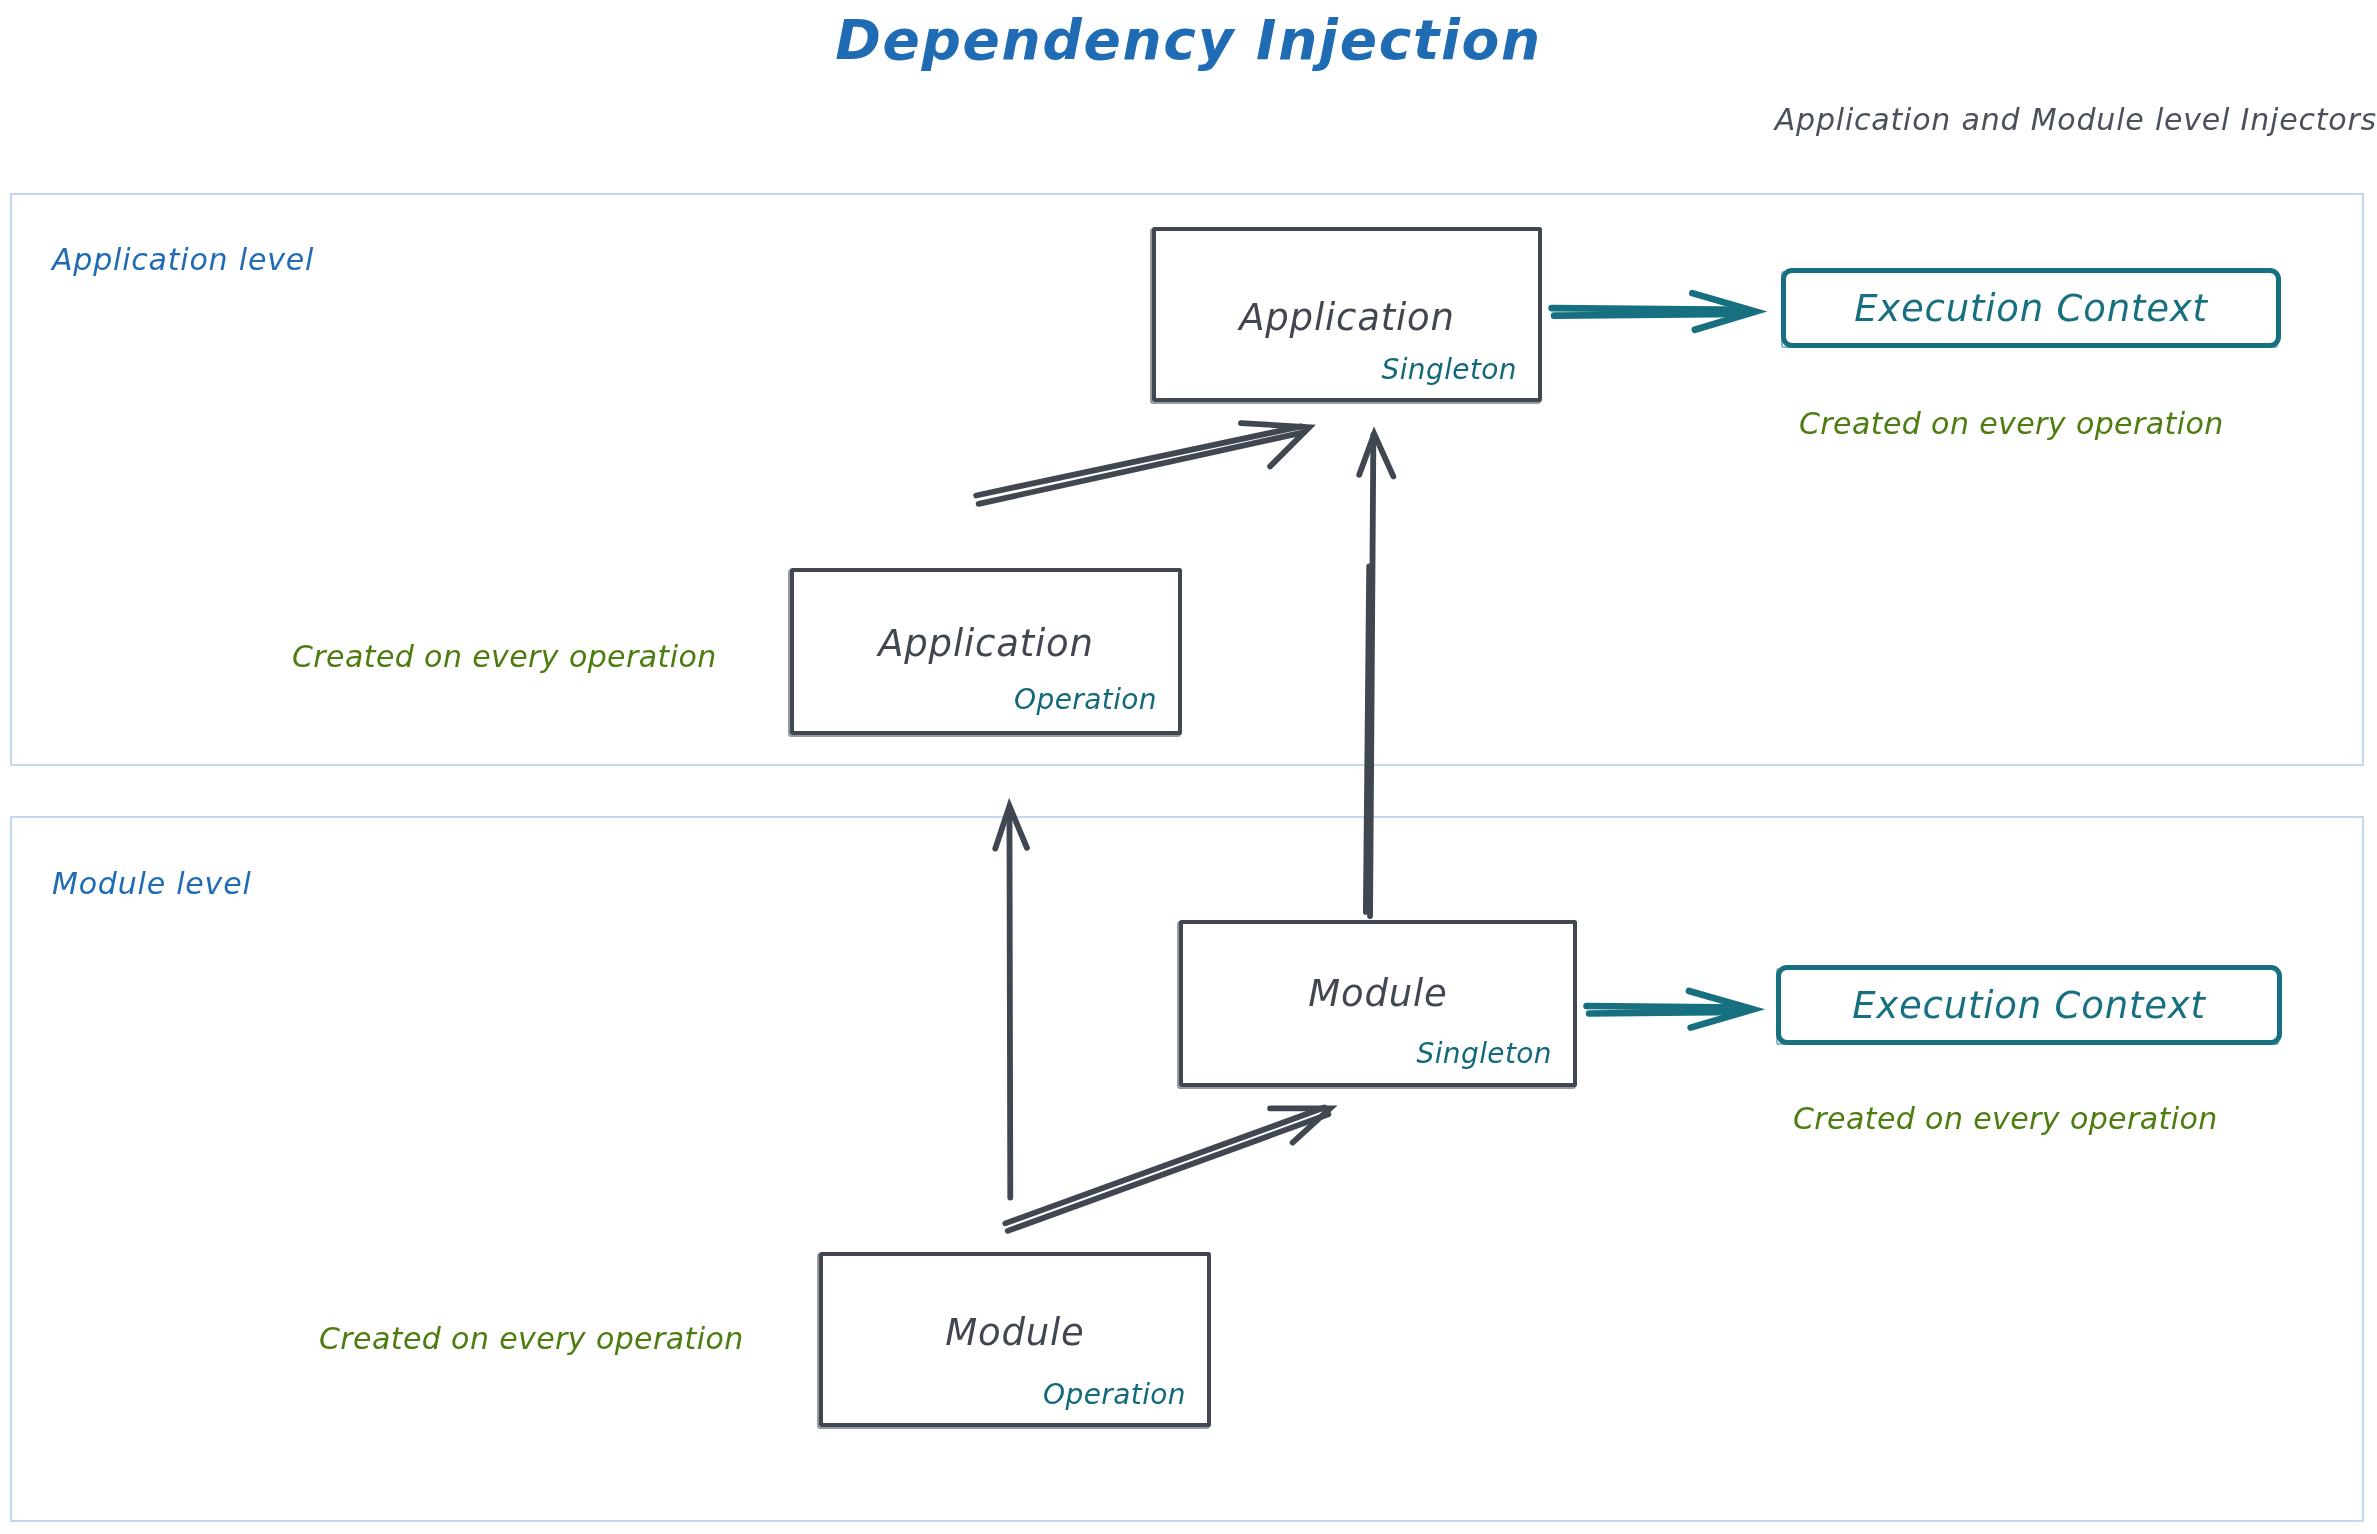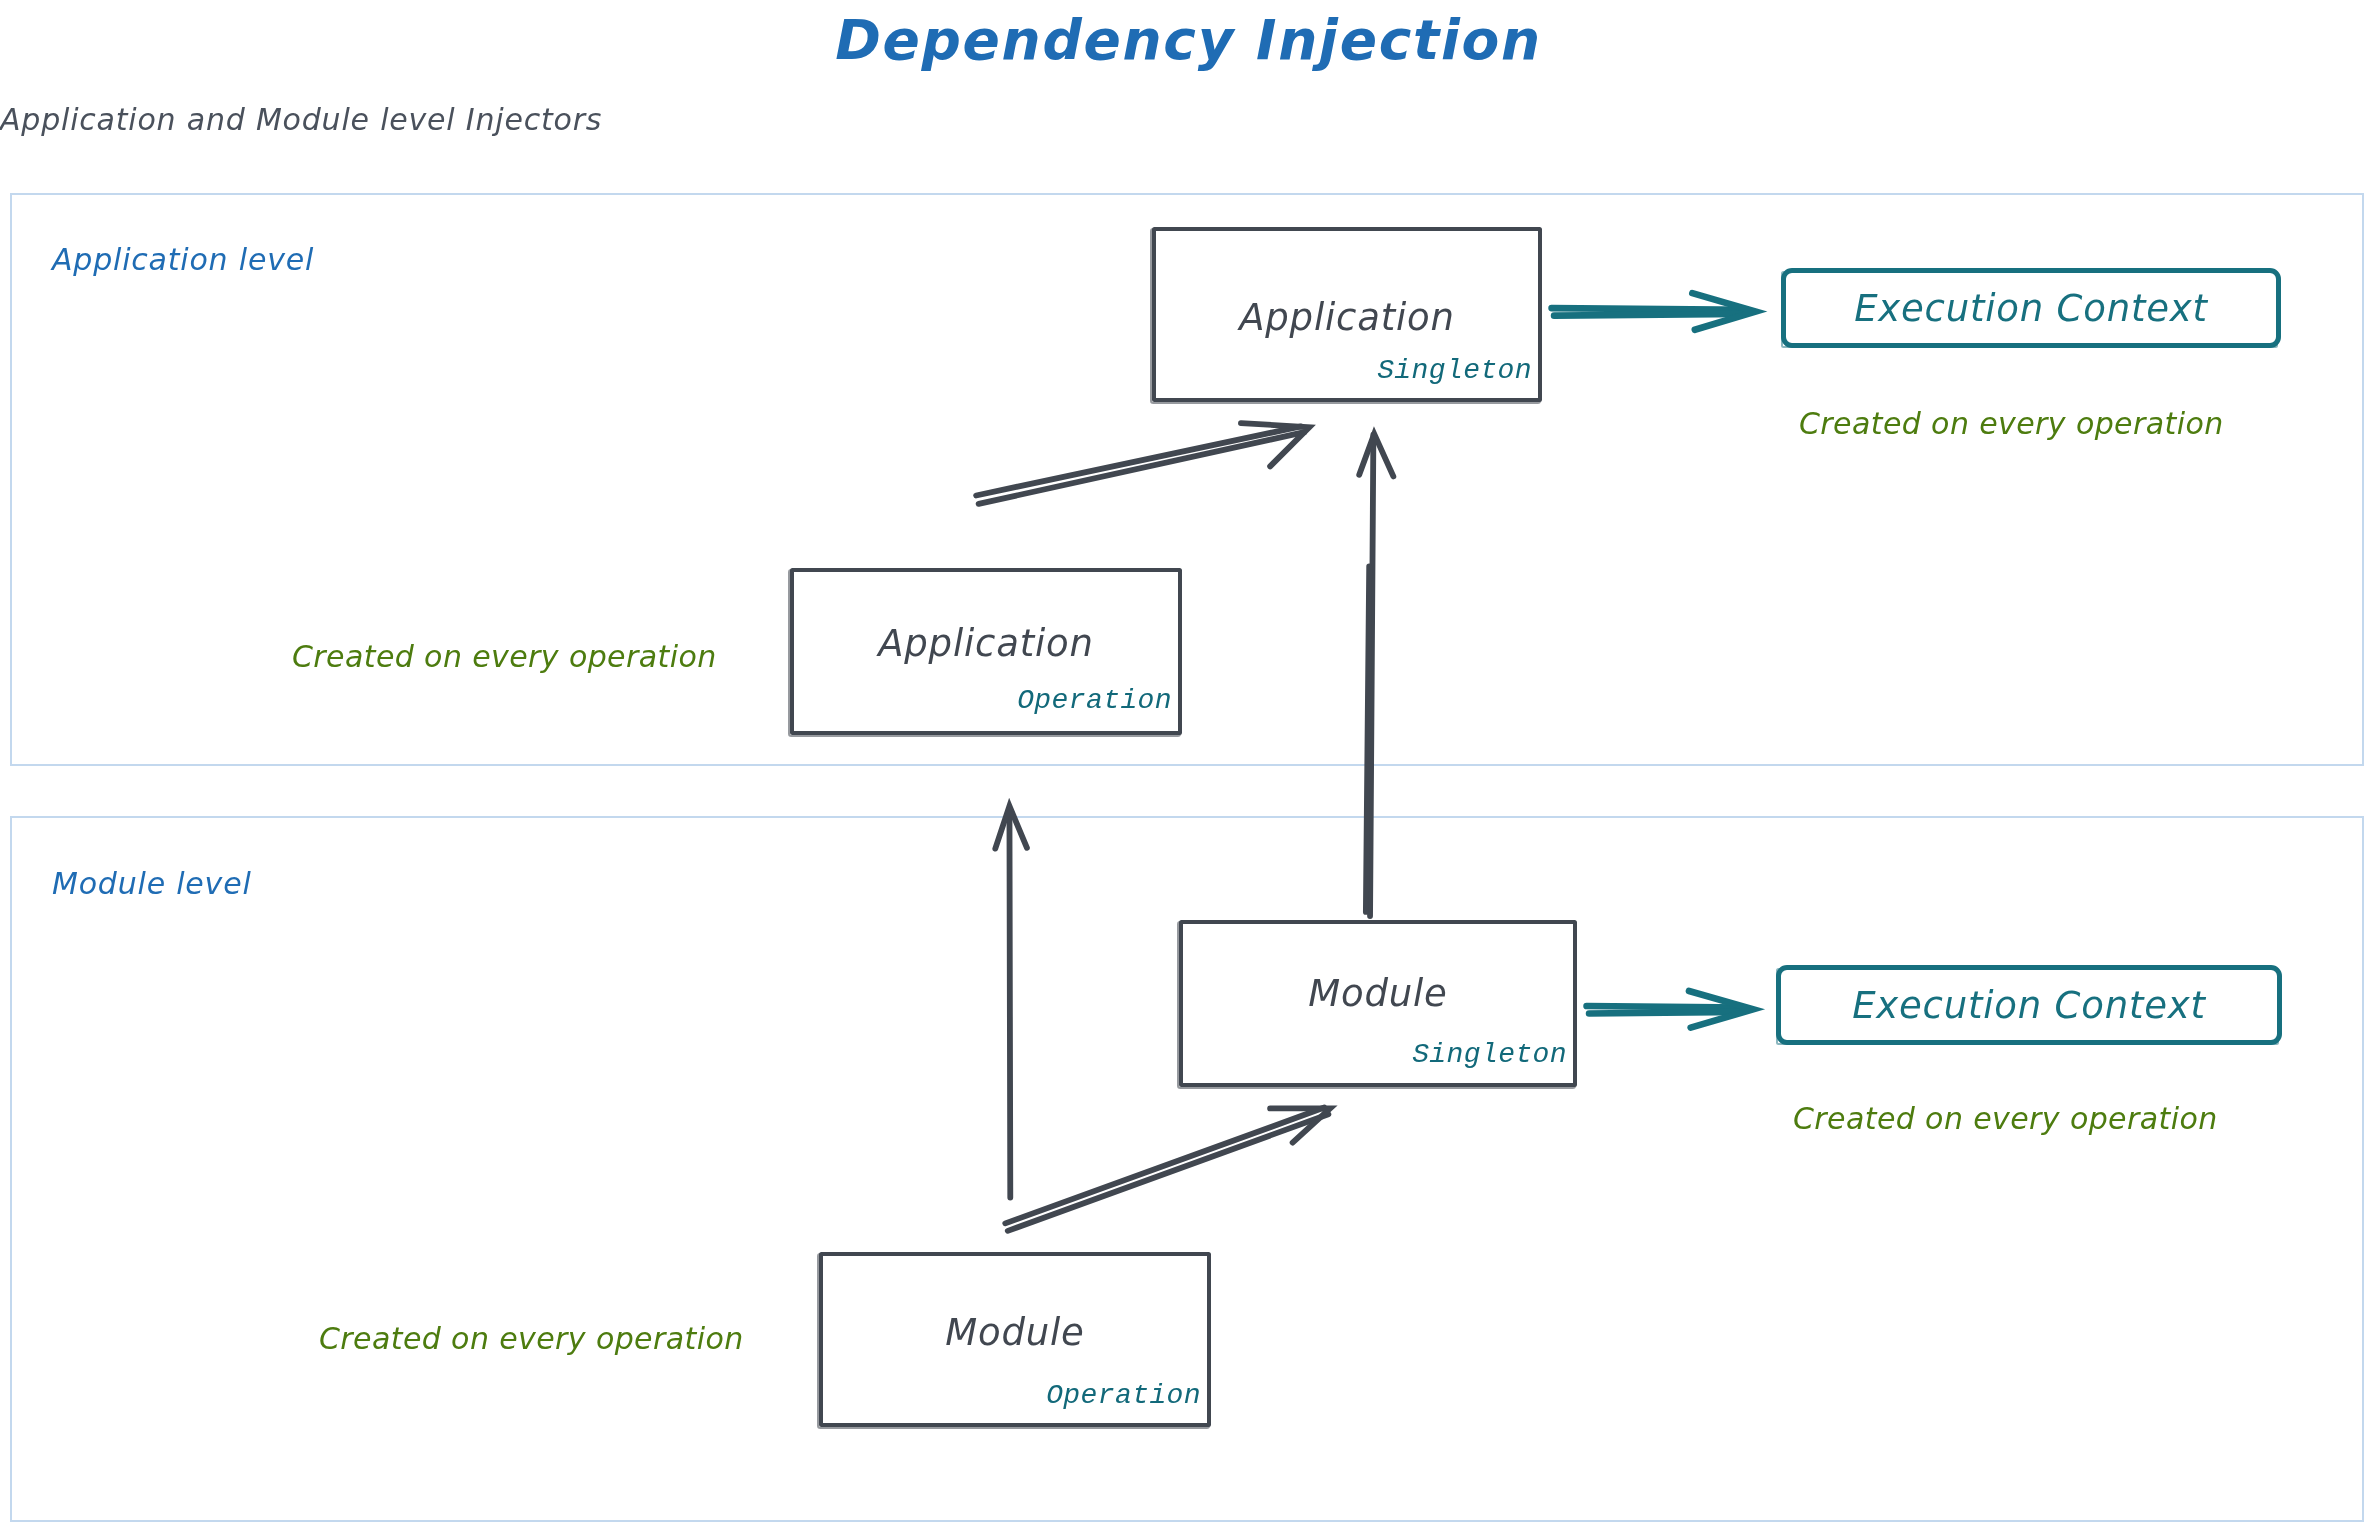--- a/index.html
+++ b/index.html
@@ -31,21 +31,21 @@
     text-align: center;
     color: #1f6cb4;
     font-size: 55px;
     font-weight: 700;
     letter-spacing: 1.7px;
   }
   #subtitle {
     position: absolute;
     left: 0; top: 102px;
     width: 2377px;
-    text-align: left;
+    text-align: right;
     color: #4a515c;
     font-size: 30px;
     font-style: italic;
     letter-spacing: 0.8px;
   }
 
   
   .lane {
     position: absolute;
     border: 2.5px solid #c3d8ee;
@@ -89,27 +89,26 @@
     width: 100%;
     text-align: center;
     color: #414750;
     font-size: 37px;
     font-style: italic;
     letter-spacing: 0.8px;
     white-space: nowrap;
   }
   .sbox .scope-label {
     position: absolute;
-    right: 6px;
+    right: 21px;
     color: #12697a;
     font-size: 28px;
     font-style: italic;
     letter-spacing: 0.4px;
     white-space: nowrap;
-    font-family: Liberation Mono, monospace;
   }
 
   #box-app-singleton { left: 1152px; top: 227px;  width: 390px; height: 175px; }
   #box-app-singleton .main-label { top: 65px; }
   #box-app-singleton .scope-label { bottom: 11.7px; }
 
   #box-app-operation { left: 790px;  top: 568px;  width: 392px; height: 167px; }
   #box-app-operation .main-label { top: 50px; }
   #box-app-operation .scope-label { bottom: 15px; }
 

